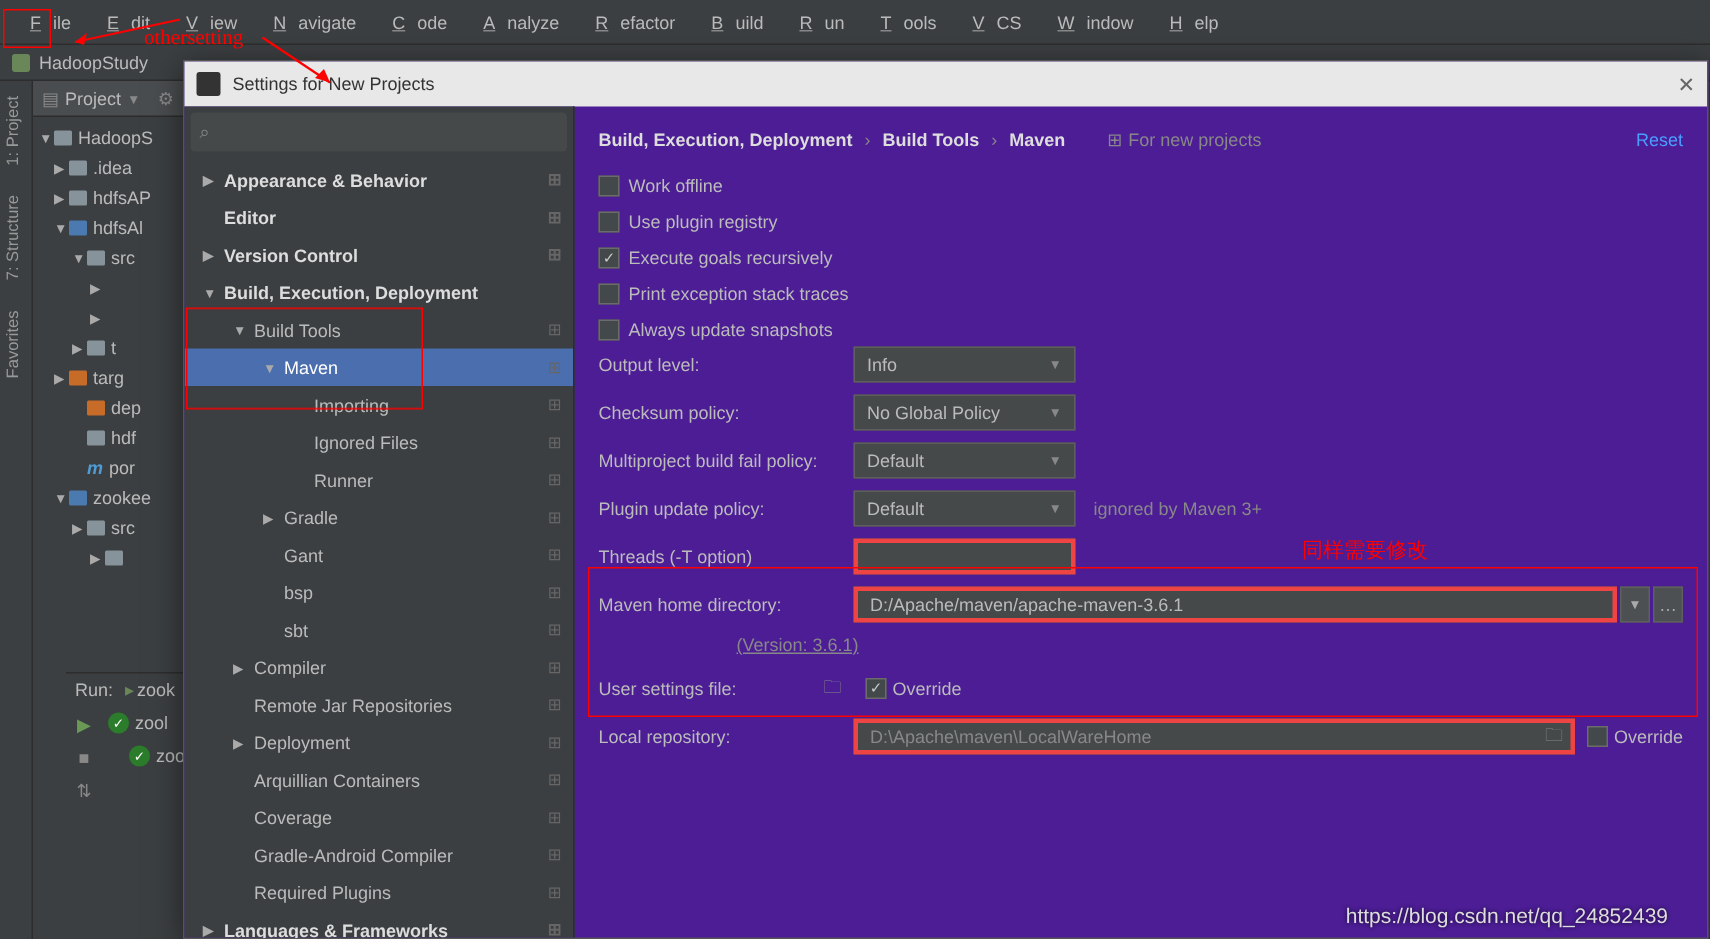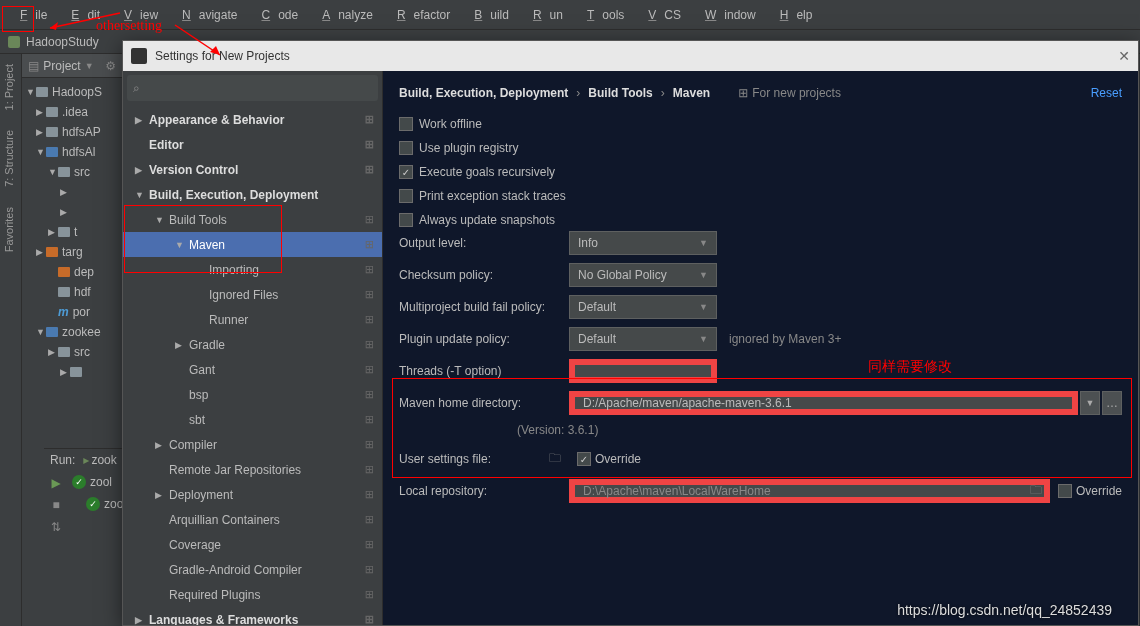--- a/index.html
+++ b/index.html
@@ -22,21 +22,21 @@
 .folder-ico.blue { background: #4a7ab0;}
 .m-ico { color: #4e9cd6; font-style: italic; font-weight: bold; margin-right: 4px;}
 .run-panel { position: absolute; left: 22px; bottom: 0; width: 100px; height: 178px; background: #3c3f41; border-top: 1px solid #2d2d2d;}
 .run-header { height: 22px; display: flex; align-items: center; padding: 0 6px; color: #bbb;}
 .run-body { display: flex; }
 .run-btns { display: flex; flex-direction: column; padding: 2px; gap: 2px;}
 .run-btn { width: 20px; height: 20px; display: flex; align-items: center; justify-content: center; color: #6a9955; }
 .run-item { display: flex; align-items: center; height: 22px; padding-left: 4px;}
 .check-circ { width: 14px; height: 14px; border-radius: 50%; background: #2b7d2b; margin-right: 4px; display:flex; align-items:center; justify-content:center; color:#fff; font-size:9px;}
 
-.dialog { position: absolute; left: 122px; top: 40px; right: 1px; bottom: 0; background: #0f172a; border: 1px solid #555; box-shadow: 0 4px 20px rgba(0,0,0,0.5);}
+.dialog { position: absolute; left: 122px; top: 40px; right: 1px; bottom: 0; background: #4c1d95; border: 1px solid #555; box-shadow: 0 4px 20px rgba(0,0,0,0.5);}
 .dlg-title { height: 30px; background: #e8e8e8; display: flex; align-items: center; padding: 0 8px; color: #333; }
 .dlg-title-icon { width: 16px; height: 16px; background: #333; margin-right: 8px; border-radius: 2px;}
 .dlg-close { margin-left: auto; color: #666; cursor: pointer; font-size: 14px;}
 .dlg-body { display: flex; height: calc(100% - 30px); }
 
 .dlg-side { width: 260px; background: #3c3f41; border-right: 1px solid #2d2d2d; display: flex; flex-direction: column;}
 .search-box { height: 26px; background: #45494a; margin: 4px; border-radius: 3px; display: flex; align-items: center; padding: 0 6px; color: #888;}
 .settings-tree { flex: 1; overflow-y: auto; padding: 2px 0;}
 .st-item { display: flex; align-items: center; height: 25px; padding: 0 8px; cursor: pointer;}
 .st-item.d0 { padding-left: 12px; font-weight: bold; color: #ddd;}
@@ -53,27 +53,27 @@
 .breadcrumb .sep { color: #888;}
 .for-new { margin-left: 20px; color: #888; display:flex; align-items:center; gap:4px;}
 .reset-link { margin-left: auto; color: #4a9eff; cursor: pointer;}
 .form-row { display: flex; align-items: center; min-height: 28px; margin: 2px 0;}
 .form-row label { width: 170px; color: #bbb;}
 .checkbox-row { display: flex; align-items: flex-end; height: 24px; gap: 6px;}
 .chk { width: 14px; height: 14px; border: 1px solid #6b6b6b; background: #43494a; display:flex; align-items:center; justify-content:center;}
 .chk.checked::after { content: "✓"; color: #ccc; font-size: 10px;}
 .select-box { width: 148px; height: 24px; background: #45494a; border: 1px solid #5e6060; display: flex; align-items: center; padding: 0 8px; color: #bbb;}
 .select-box .dd { margin-left: auto; color: #888; font-size: 9px;}
-.text-input { flex: 1; height: 24px; background: #45494a; border: 6px solid #ef4444; padding: 0 8px; color: #bbb; display:flex; align-items:center;}
+.text-input { flex: 1; height: 24px; background: #45494a; border: 3px solid #ef4444; padding: 0 8px; color: #bbb; display:flex; align-items:center;}
 .text-input.empty { width: 148px; flex: none;}
 .browse-btn { width: 20px; height: 24px; background: #4c5052; border: 1px solid #5e6060; margin-left: 2px; display:flex; align-items:center; justify-content:center; color:#aaa;}
 .folder-btn { width: 20px; height: 20px; color: #888; margin-left: -24px; z-index: 2; position: relative; display:flex; align-items:center; justify-content:center;}
 .override-chk { margin-left: 12px; display:flex; align-items:center; gap:4px;}
 .note { color: #888; margin-left: 12px;}
-.version { color: #888; margin-left: 118px; margin-top: 4px; margin-bottom: 6px;}
+.version { color: #888; margin-left: 92px; margin-top: 4px; margin-bottom: 6px; text-decoration: underline;}
 
 .anno-red { position: absolute; color: #ff0000; font-size: 14px; font-family: SimSun, serif; pointer-events: none;}
 .anno-box { position: absolute; border: 1px solid #ff0000; pointer-events: none;}
 .anno-arrow { position: absolute; pointer-events: none;}
 .watermark { position: absolute; right: 28px; bottom: 8px; color: #ddd; font-size: 14px; text-shadow: 0 0 3px rgba(0,0,0,0.8);}
 
 .u { text-decoration: underline; text-decoration-color: #888;}
 </style>
 </head>
 <body>

